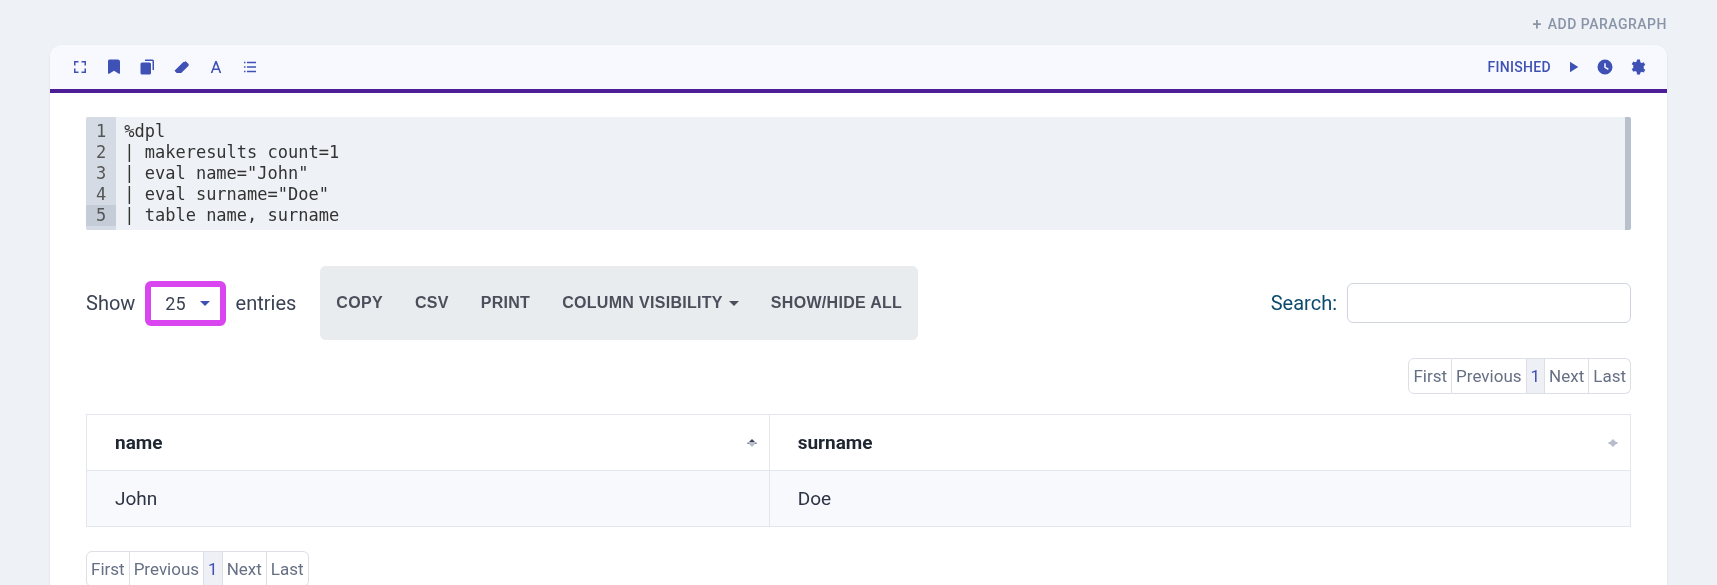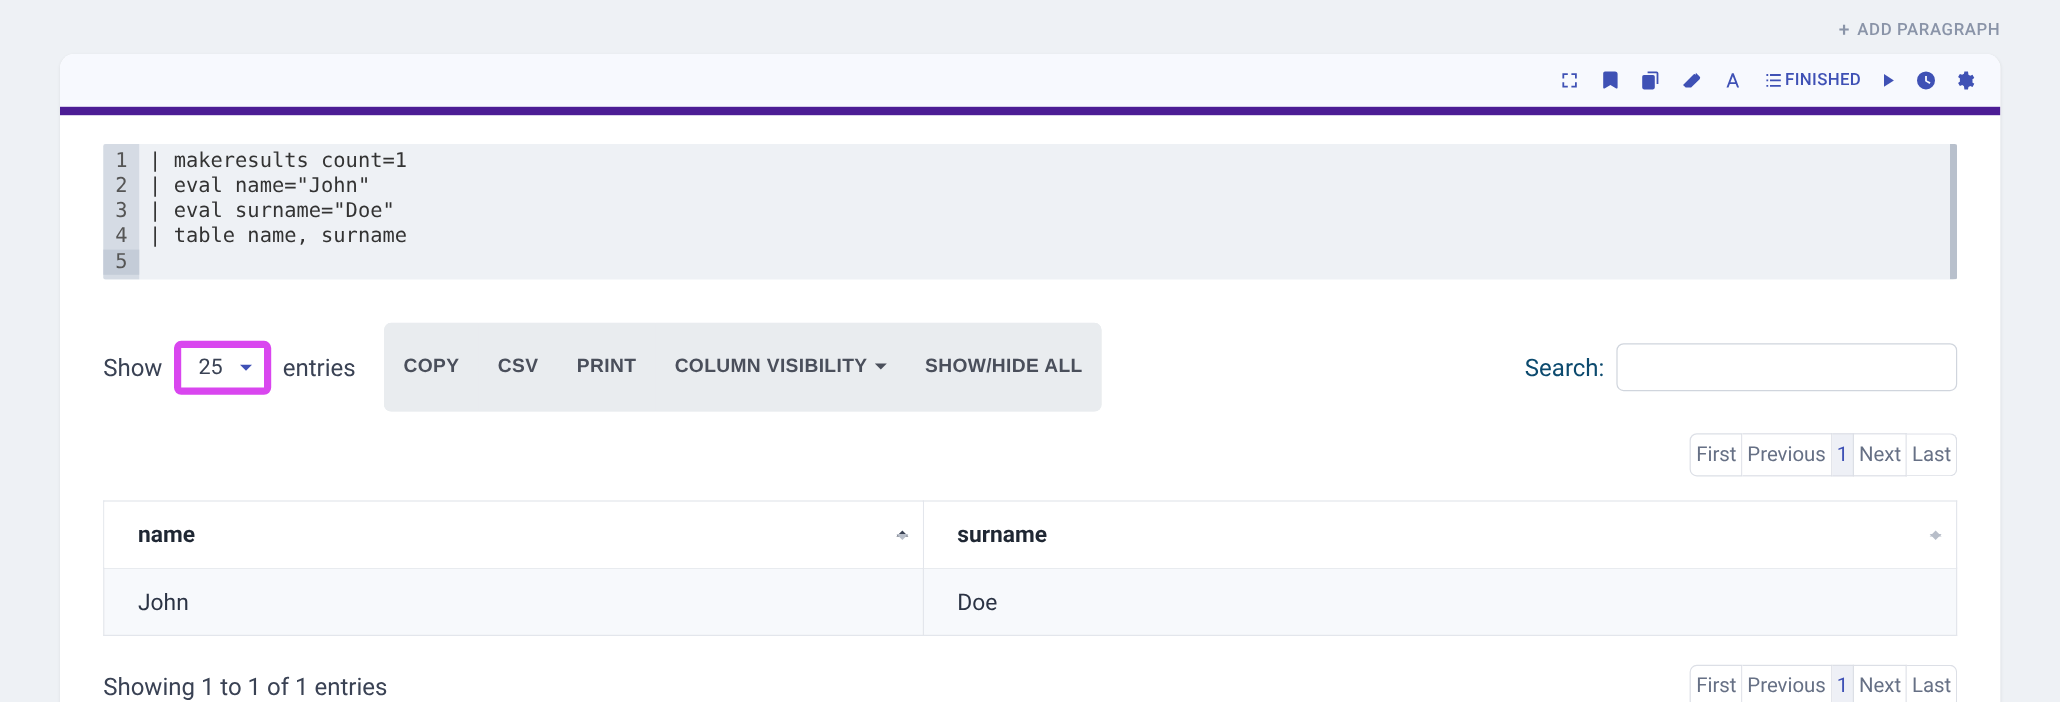--- a/index.html
+++ b/index.html
@@ -36,22 +36,22 @@
       background: #fff;
       border-radius: 12px 12px 0 0;
       box-shadow: 0 1px 3px rgba(0,0,0,0.08);
       overflow: hidden;
     }
     .card-header {
       background: #f7f9fe;
       padding: 12px 20px;
       display: flex;
       align-items: center;
-      justify-content: flex-end;
-      border-bottom: 7px solid #4c1d95;
+      justify-content: space-between;
+      border-bottom: 4px solid #4c1d95;
     }
     .header-left {
       display: flex;
       gap: 14px;
       align-items: center;
     }
     .header-right {
       display: flex;
       gap: 12px;
       align-items: center;
@@ -310,20 +310,21 @@
     <div class="card-body">
       <div class="code-area">
         <div class="gutter">
           <div>1</div>
             <div>2</div>
             <div>3</div>
             <div>4</div>
             <div class="last-line">5</div>
         </div>
         <div class="code-lines">
+          <div>%dpl</div>
           <div>| makeresults count=1</div>
           <div>| eval name="John"</div>
           <div>| eval surname="Doe"</div>
           <div>| table name, surname</div>
         </div>
       </div>
 
       <div class="controls-row">
         <span class="show-label">Show</span>
         <div class="select-wrap">
@@ -370,21 +371,20 @@
         </thead>
         <tbody>
           <tr>
             <td>John</td>
             <td>Doe</td>
           </tr>
         </tbody>
       </table>
 
       <div class="footer-row">
-        <div class="info-text">Showing 1 to 1 of 1 entries</div>
         <div class="pagination">
           <div class="page-btn">First</div>
           <div class="page-btn">Previous</div>
           <div class="page-btn active">1</div>
           <div class="page-btn">Next</div>
           <div class="page-btn">Last</div>
         </div>
       </div>
 
     </div>

